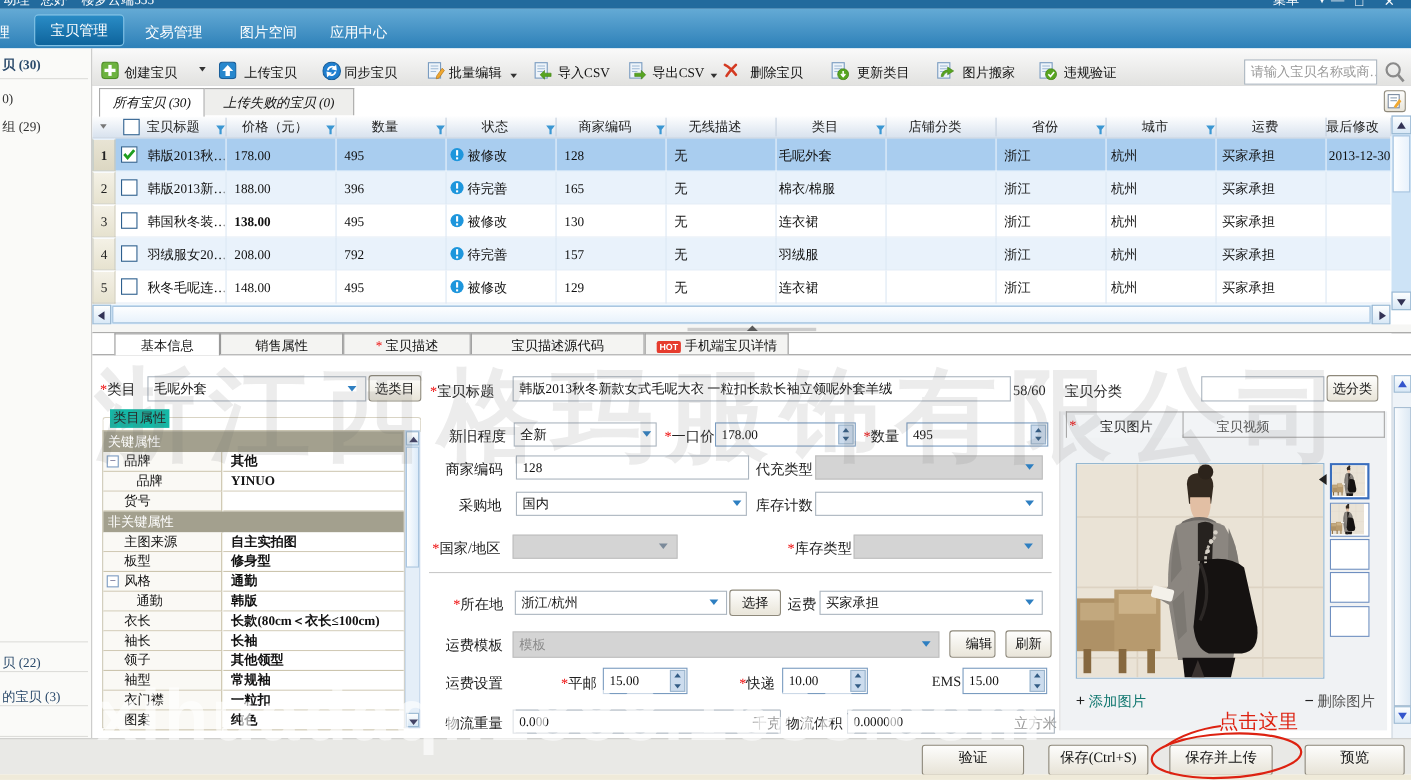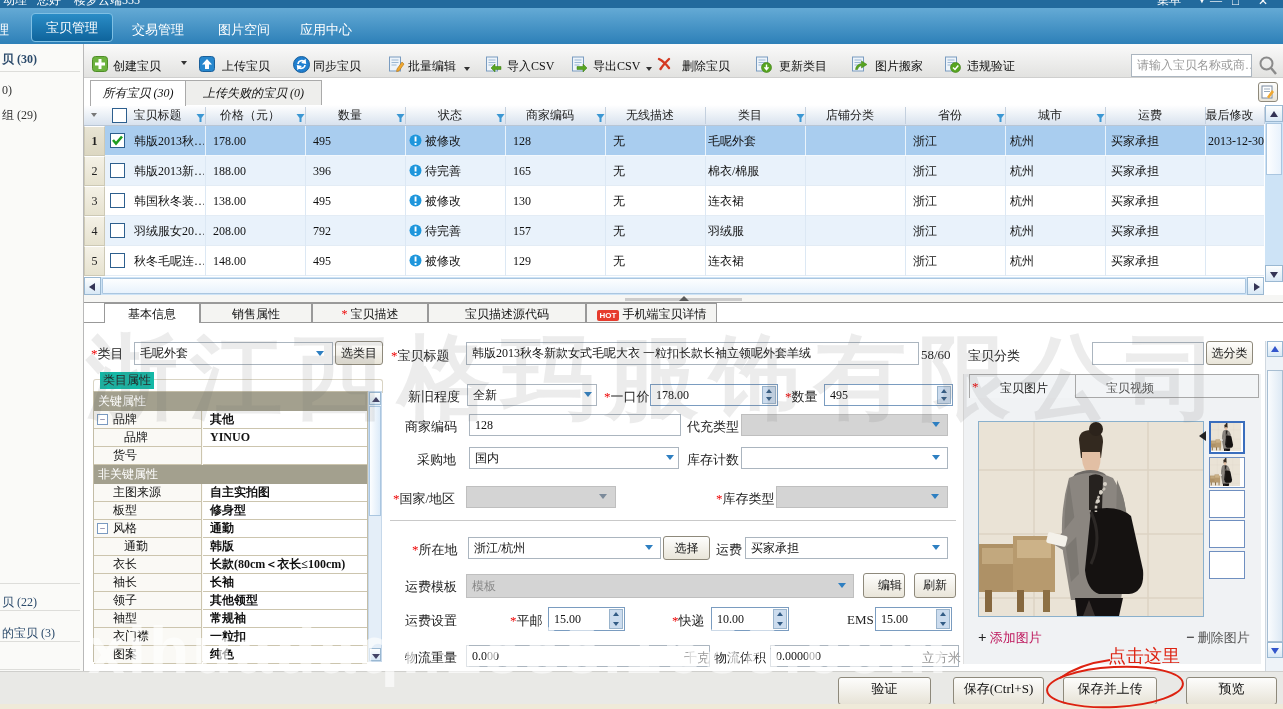--- a/index.html
+++ b/index.html
@@ -296,21 +296,21 @@
 <div class="vline" style="left:421px;"></div>
 <div class="vline" style="left:521px;"></div>
 <div class="vline" style="left:621px;"></div>
 <div class="vline" style="left:721px;"></div>
 <div class="vline" style="left:821px;"></div>
 <div class="vline" style="left:921px;"></div>
 <div class="vline" style="left:1021px;"></div>
 <div class="vline" style="left:1121px;"></div>
 <div class="cb" style="left:26px;top:7px;text-align:center;"></div>
 <div class="gcell" style="left:50px;width:70px;">韩国秋冬装…</div>
-<div class="gcell" style="left:129px;width:88px;">138.00</div>
+<div class="gcell" style="left:129px;width:88px;font-weight:bold;">138.00</div>
 <div class="gcell" style="left:229px;width:88px;">495</div>
 <div class="gcell" style="left:325px;width:94px;"><svg width="13" height="13" style="vertical-align:-2px;">
             <circle cx="6.5" cy="6.5" r="6" fill="#1e96dc"></circle>
             <rect x="5.6" y="2.5" width="1.9" height="5" fill="#fff"></rect>
             <rect x="5.6" y="9" width="1.9" height="1.9" fill="#fff"></rect>
           </svg> 被修改</div>
 <div class="gcell" style="left:429px;width:88px;">130</div>
 <div class="gcell" style="left:529px;width:88px;">无</div>
 <div class="gcell" style="left:624px;width:94px;">连衣裙</div>
 <div class="gcell" style="left:829px;width:88px;">浙江</div>
@@ -654,21 +654,21 @@
 <path d="M104 194 L110 178 L116 194 Z" fill="#3a3330"></path>
 <path d="M126 66 Q116 76 117 90" stroke="#c6c0b6" stroke-width="2.5" fill="none" stroke-dasharray="3 2"></path>
 <circle cx="126" cy="62" r="2" fill="#d8d2c8"></circle>
           <circle cx="122" cy="70" r="2" fill="#d8d2c8"></circle>
           <circle cx="119" cy="79" r="2" fill="#d8d2c8"></circle>
 </svg></div>
 <div style="position:absolute;left:1125px;top:187px;width:36px;height:28px;border:1px solid #6f8fc0;background:#fff;"></div>
 <div style="position:absolute;left:1125px;top:217px;width:36px;height:28px;border:1px solid #6f8fc0;background:#fff;"></div>
 <div style="position:absolute;left:1125px;top:248px;width:36px;height:28px;border:1px solid #6f8fc0;background:#fff;"></div>
 <div class="arr" style="left:1115px;top:128px;border-top:5px solid transparent;border-bottom:5px solid transparent;border-right:7px solid #222;"></div>
-<div class="lab" style="left:894px;top:326px;"><b style="font-size:15px;">+</b> <span style="color:#be185d;">添加图片</span></div>
+<div class="lab" style="left:894px;top:326px;"><b style="font-size:15px;">+</b> <span style="color:#0f766e;">添加图片</span></div>
 <div class="lab" style="left:1102px;top:326px;"><b style="font-size:15px;">−</b> <span style="color:#555;">删除图片</span></div>
 <div style="position:absolute;left:1181px;top:38px;width:18px;height:330px;background:#eef3f8;border-left:1px solid #d0d8e0;">
 <div class="sbtn" style="left:1px;top:0;width:16px;height:16px;">
           <div class="arr" style="margin:4px 0 0 3px;border-left:4px solid transparent;border-right:4px solid transparent;border-bottom:6px solid #35c;"></div>
         </div>
 <div style="position:absolute;left:1px;top:29px;width:16px;height:272px;background:linear-gradient(90deg,#fafcfe,#dde9f4);border:1px solid #a8bed2;"></div>
 <div class="sbtn" style="left:1px;top:301px;width:16px;height:16px;">
           <div class="arr" style="margin:5px 0 0 3px;border-left:4px solid transparent;border-right:4px solid transparent;border-top:6px solid #35c;"></div>
         </div>
 </div>

